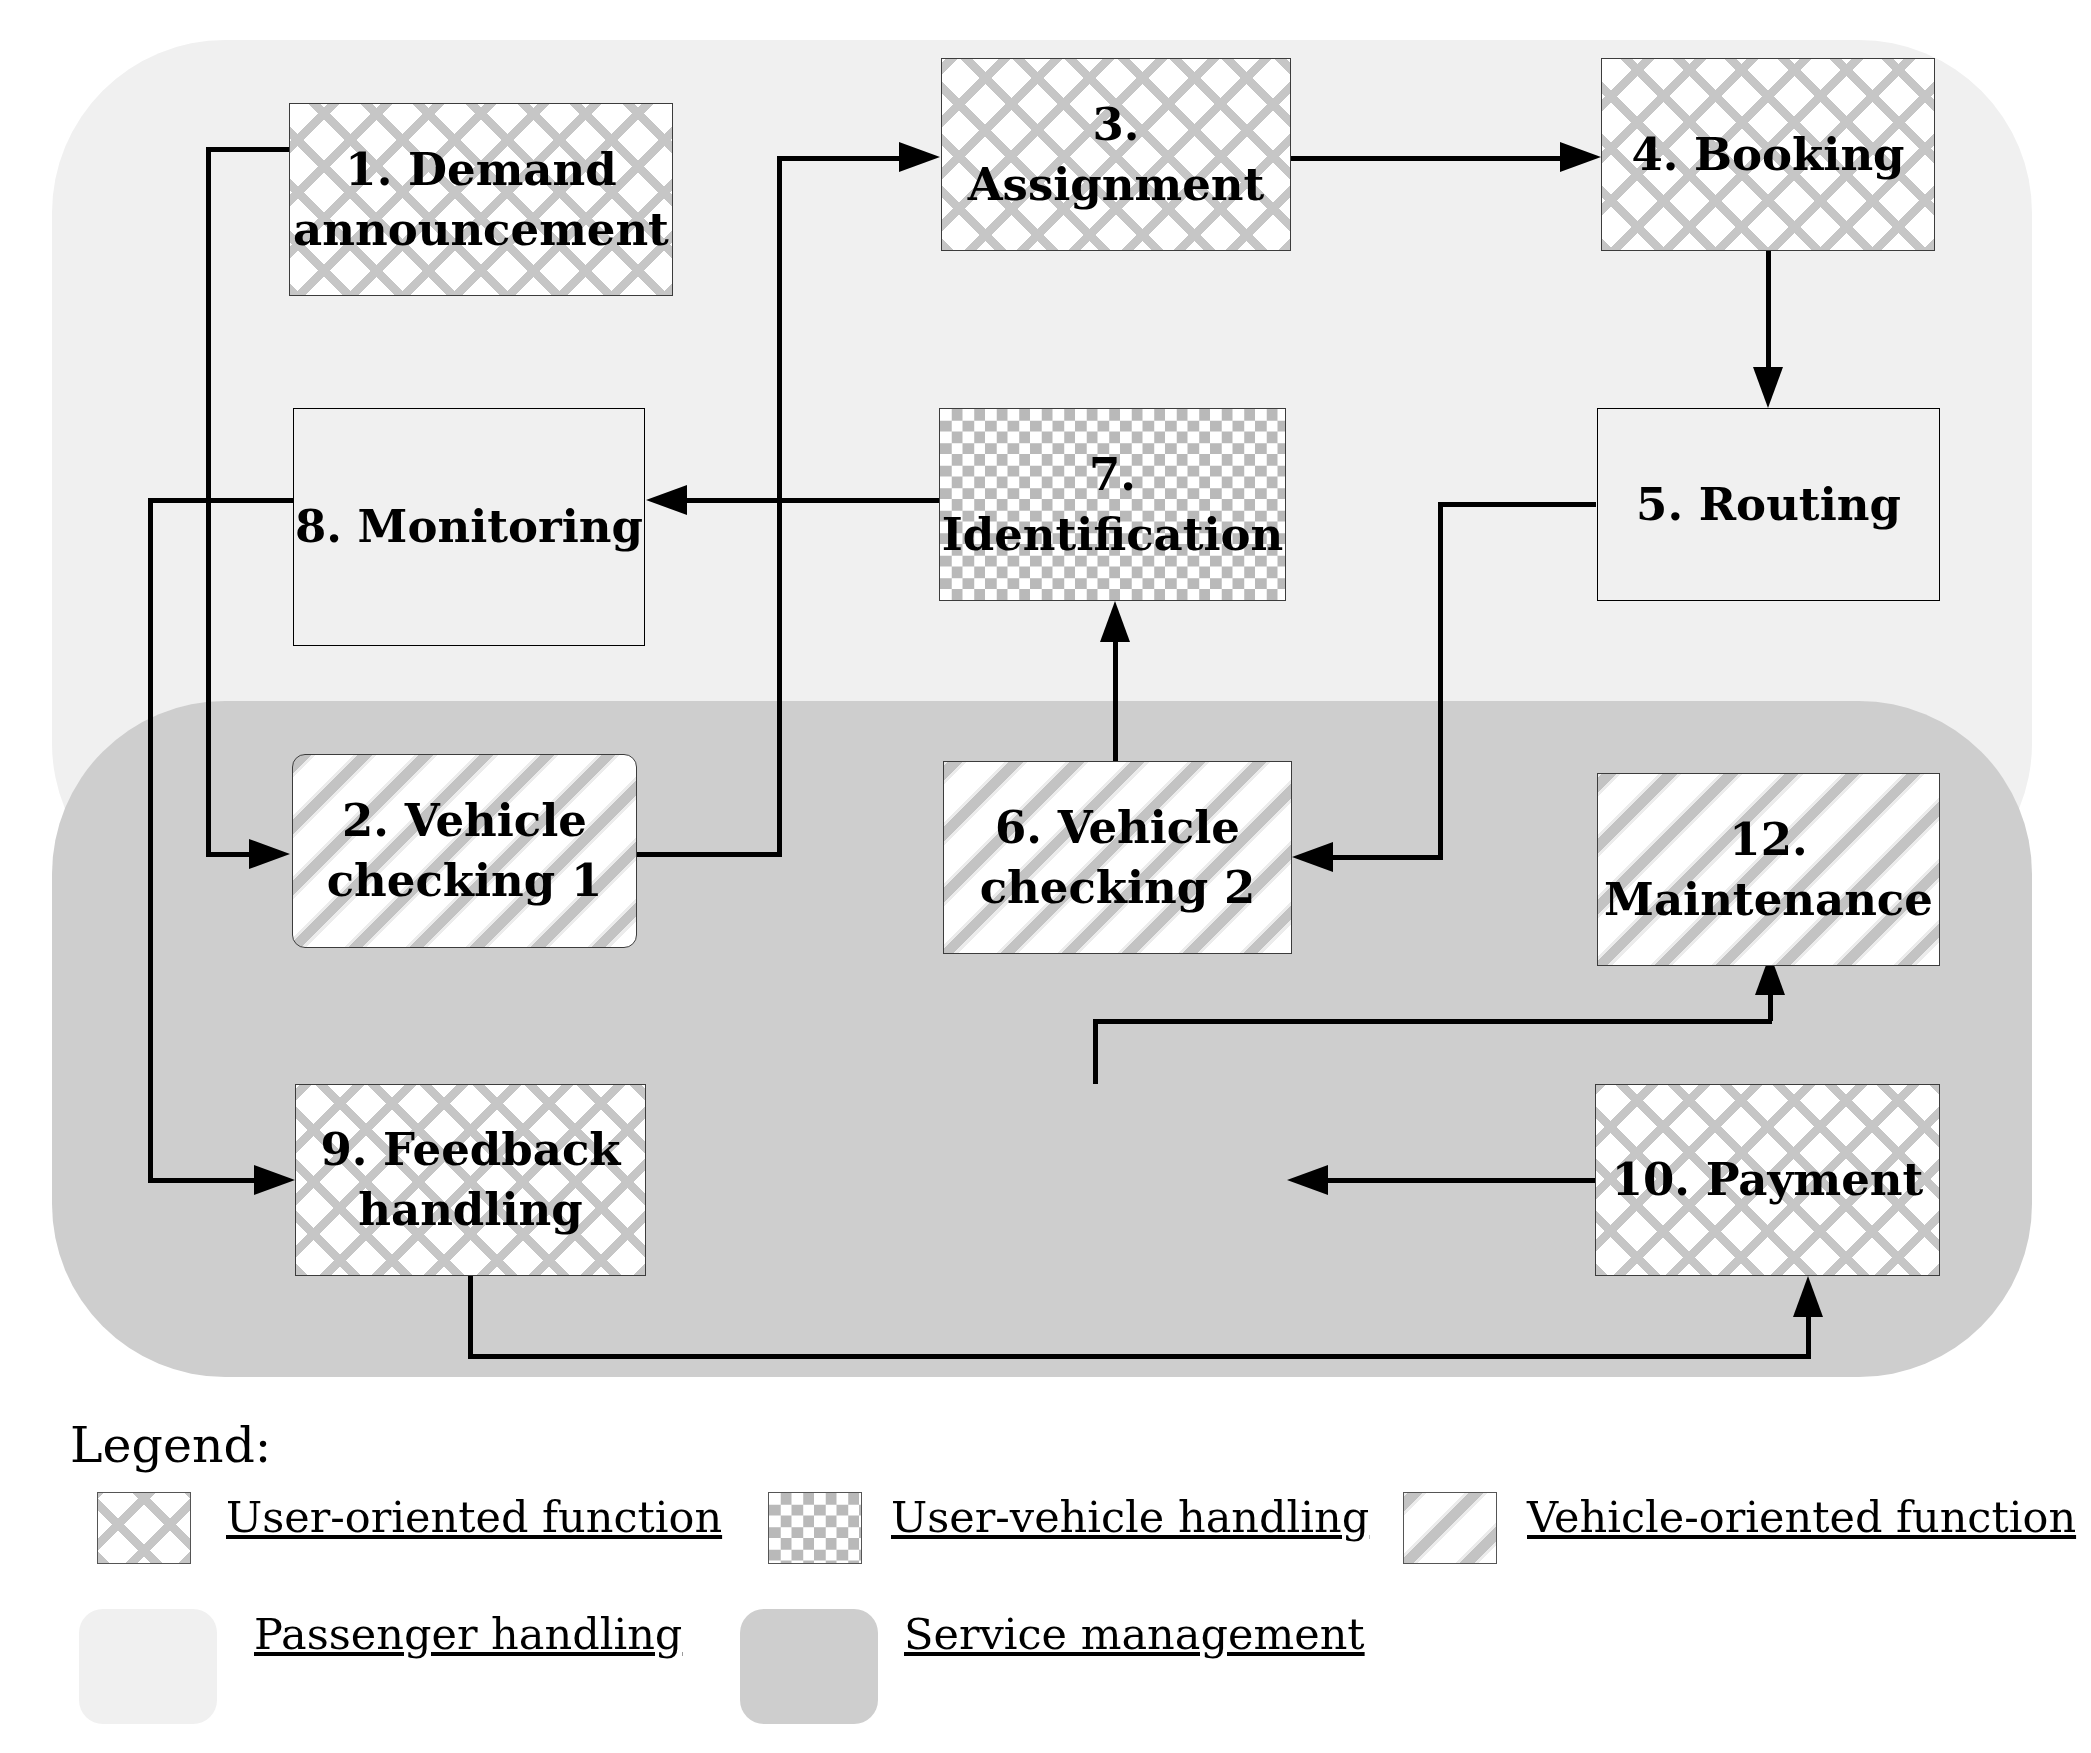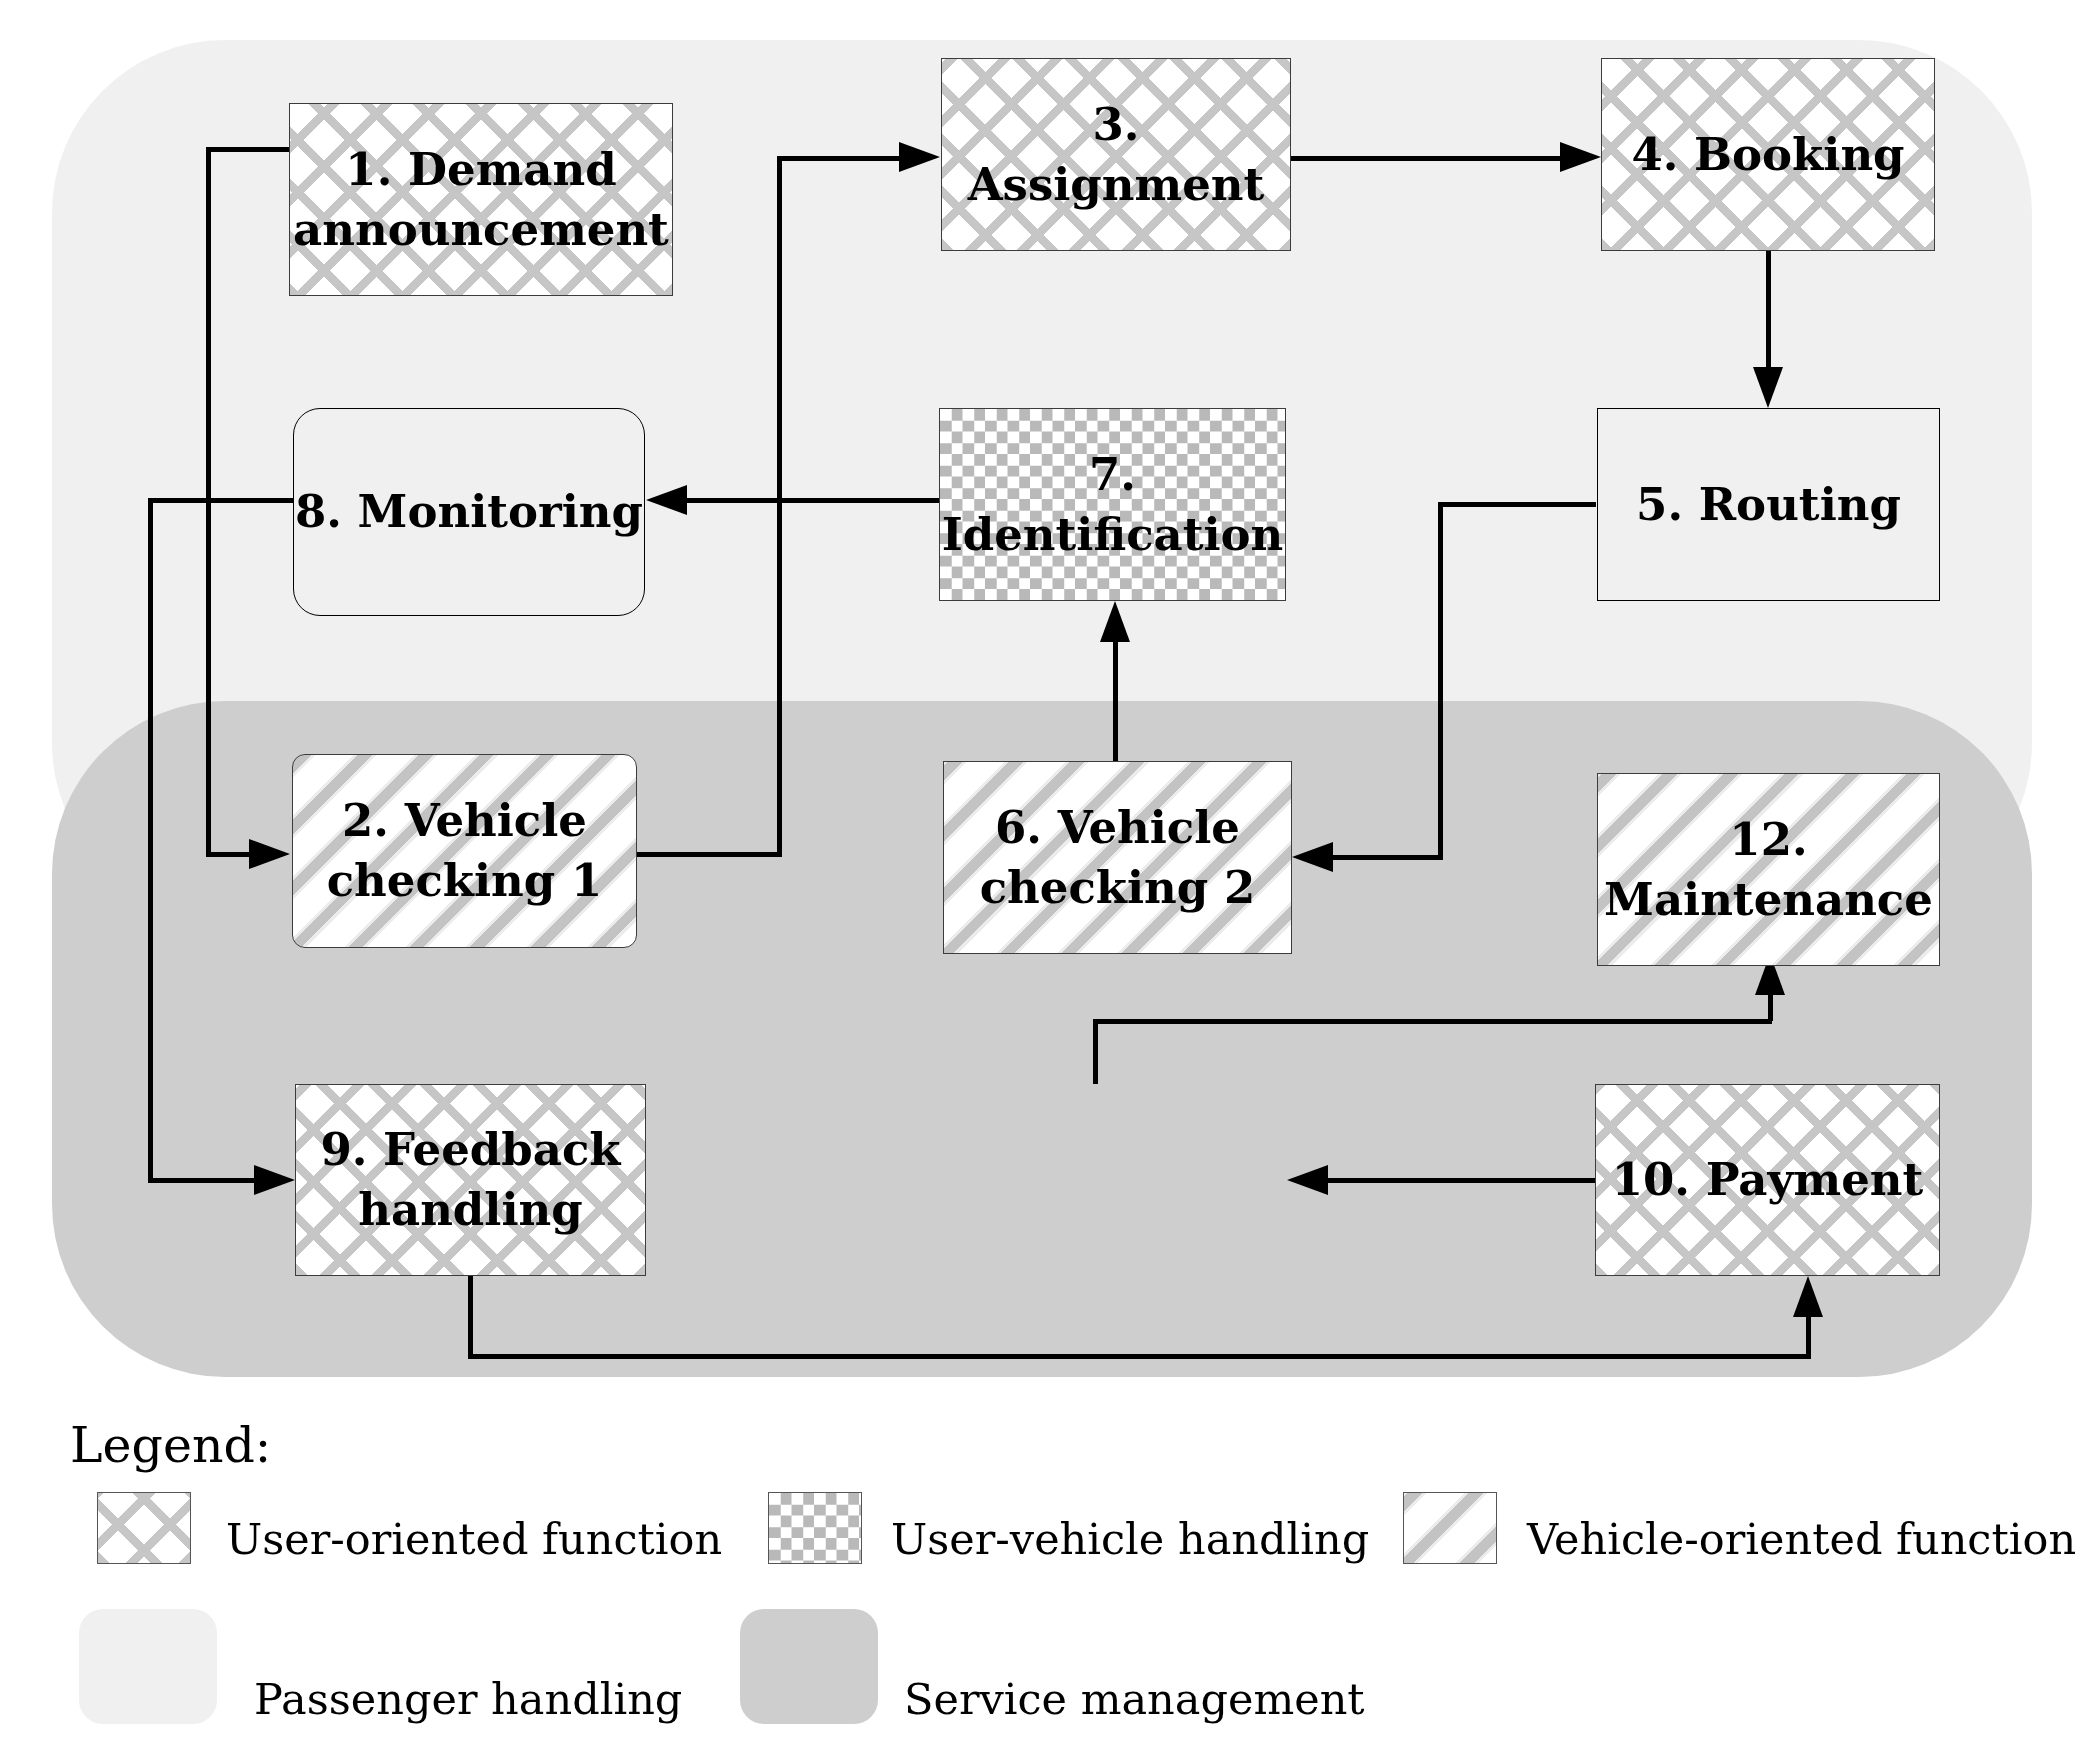--- a/index.html
+++ b/index.html
@@ -26,21 +26,21 @@
 
   .arrow{position:absolute;left:0;top:0;z-index:1;}
   .seg{position:absolute;background:#000;}
   .ah{position:absolute;width:0;height:0;}
   .ah.r{border-top:15px solid transparent;border-bottom:15px solid transparent;border-left:41px solid #000;}
   .ah.l{border-top:15px solid transparent;border-bottom:15px solid transparent;border-right:41px solid #000;}
   .ah.u{border-left:15px solid transparent;border-right:15px solid transparent;border-bottom:41px solid #000;}
   .ah.d{border-left:15px solid transparent;border-right:15px solid transparent;border-top:41px solid #000;}
 
   .legend-title{position:absolute;left:70px;top:1417px;font-size:49px;color:#000;}
-  .legend-item{position:absolute;display:flex;align-items:flex-end;}
+  .legend-item{position:absolute;display:flex;align-items:flex-start;text-decoration:underline;}
   .legend-item .label{font-size:43px;color:#000;white-space:nowrap;}
   .sw{box-sizing:border-box;border:1.9px solid #555;width:94px;height:72px;flex:0 0 auto;}
   .sw-region{width:138px;height:115px;border-radius:24px;flex:0 0 auto;}
   .sw-region.light{background:#f0f0f0;}
   .sw-region.dark{background:#cecece;}
 </style>
 </head>
 <body>
 
 <div id="canvas">
@@ -104,21 +104,21 @@
     <div class="seg" style="left:1768px;top:993px;width:4.7px;height:28px;"></div>
     <div class="ah u" style="left:1755px;top:954px;"></div>
   </div>
 
   <div class="node pat-cross" style="left:289px;top:58px;width:384px;height:193px;margin-top:45px;">1. Demand
 announcement</div>
   <div class="node pat-cross" style="left:941px;top:58px;width:350px;height:193px;">3.
 Assignment</div>
   <div class="node pat-cross" style="left:1601px;top:58px;width:334px;height:193px;">4. Booking</div>
 
-  <div class="node plain" style="left:293px;top:408px;width:352px;height:208px;border-radius:27px;">8. Monitoring</div>
+  <div class="node plain" style="left:293px;top:408px;width:352px;height:238px;">8. Monitoring</div>
   <div class="node pat-checker" style="left:939px;top:408px;width:347px;height:193px;">7.
 Identification</div>
   <div class="node plain" style="left:1597px;top:408px;width:343px;height:193px;">5. Routing</div>
 
   <div class="node pat-stripe" style="left:292px;top:754px;width:345px;height:194px;border-radius:13px;">2. Vehicle
 checking 1</div>
   <div class="node pat-stripe" style="left:943px;top:761px;width:349px;height:193px;">6. Vehicle
 checking 2</div>
   <div class="node pat-stripe" style="left:1597px;top:761px;width:343px;height:193px;margin-top:12px;">12.
 Maintenance</div>

